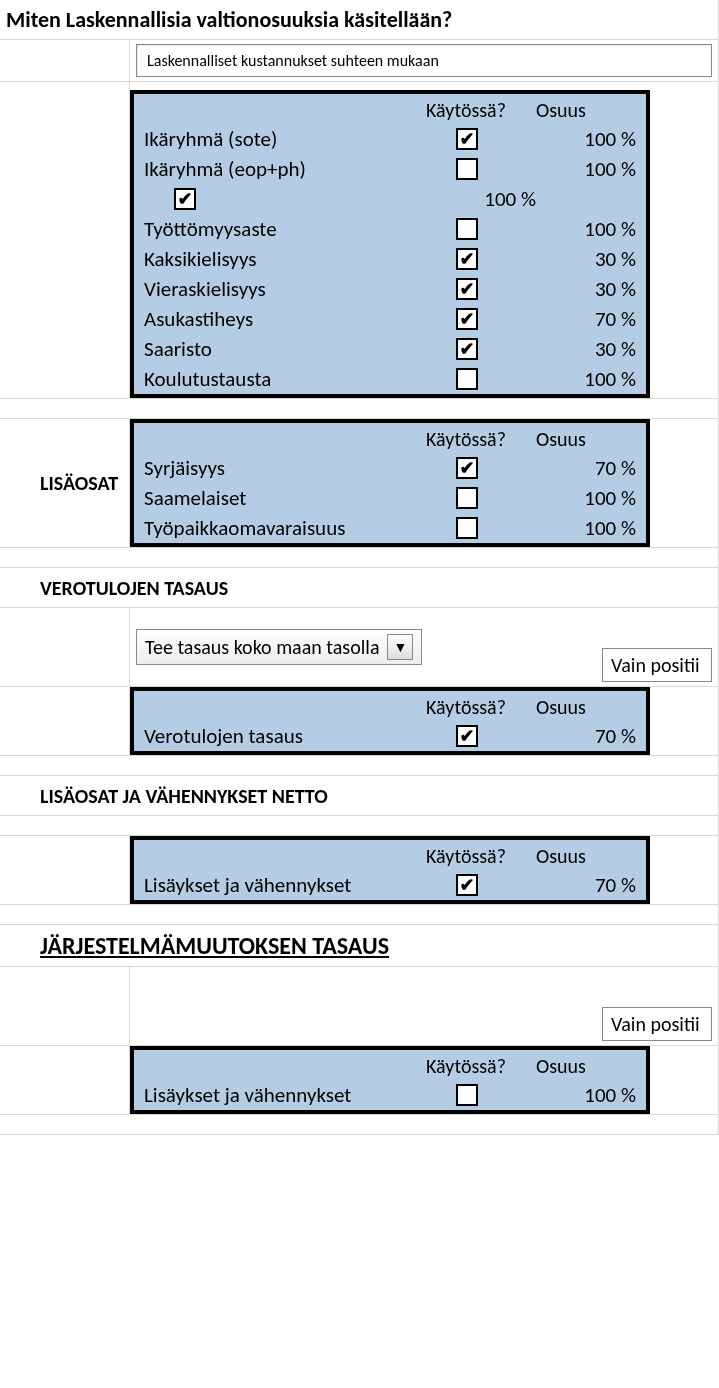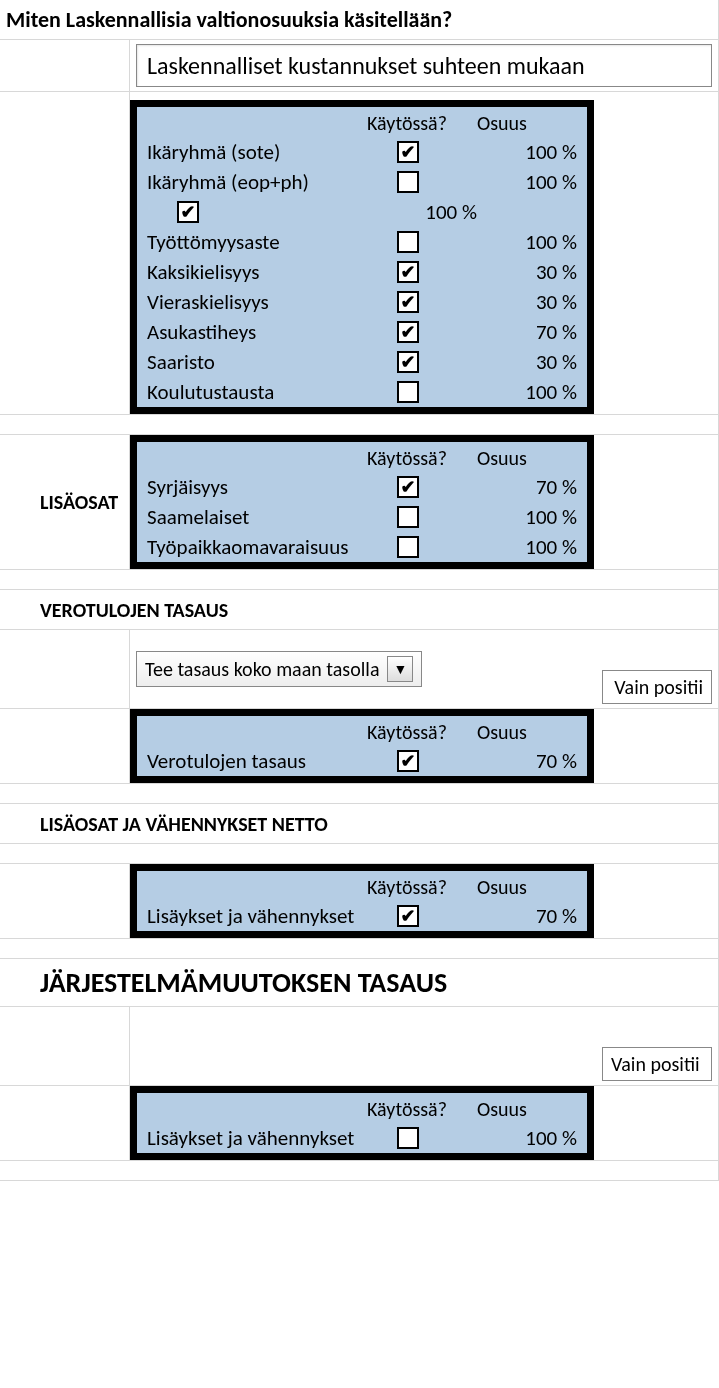--- a/index.html
+++ b/index.html
@@ -41,21 +41,21 @@
   }
   .section-label {
     font-weight: bold;
     font-size: 20px;
     padding-left: 40px;
   }
   .input-box {
     border: 1px solid #888;
     background: #fff;
     padding: 6px 10px;
-    font-size: 24px;
+    font-size: 16px;
     width: 100%;
     box-shadow: inset 1px 1px 2px rgba(0,0,0,0.1);
     display: flex;
     align-items: center;
   }
   .dropdown {
     border: 1px solid #888;
     background: linear-gradient(#fff, #eee);
     padding: 4px 8px;
     font-size: 20px;
@@ -76,23 +76,23 @@
   .truncated-box {
     border: 1px solid #888;
     background: #fff;
     padding: 4px 8px;
     font-size: 20px;
     white-space: nowrap;
     overflow: hidden;
     margin-top: 36px;
   }
   .panel {
-    border: 7px solid #000000;
+    border: 4px solid #000000;
     background: #b5cde4;
-    width: 464px;
+    width: 520px;
   }
   .panel-header {
     display: grid;
     grid-template-columns: 1fr 110px 100px;
     padding: 4px 10px 2px 10px;
     font-size: 20px;
   }
   .panel-header .h-kayt { text-align: left; grid-column: 2; white-space: nowrap; }
   .panel-header .h-osuus { text-align: left; grid-column: 3; }
   .panel-row {
@@ -118,21 +118,21 @@
     line-height: 1;
   }
   .fake-checkbox.checked::after { content: "✔"; }
   .spacer-row {
     grid-column: 1 / -1;
     height: 20px;
     border: 1px solid #d8d8d8;
     border-left: none;
     border-top: none;
   }
-  .flex-right { display: flex; gap: 20px; align-items: center; text-align: right; }
+  .flex-right { display: flex; gap: 20px; align-items: center; }
 </style>
 </head>
 <body>
 
 <div class="grid">
 
   <div class="title-row">Miten Laskennallisia valtionosuuksia käsitellään?</div>
 
   <div class="cell"></div>
   <div class="cell">
@@ -297,21 +297,21 @@
           <span class="chk">
             <span class="fake-checkbox checked"></span>
           </span>
           <span class="val">70 %</span>
         </div>
       </div>
   </div>
 
   <div class="spacer-row"></div>
 
-  <div class="title-row section-label" style="font-size:28px;">JÄRJESTELMÄMUUTOKSEN TASAUS</div>
+  <div class="title-row section-label" style="font-size:24px;text-decoration:underline;">JÄRJESTELMÄMUUTOKSEN TASAUS</div>
 
   <div class="cell"></div>
   <div class="cell" style="justify-content:flex-end;">
     <div class="truncated-box" style="width:110px;">Vain positii</div>
   </div>
 
   <div class="cell"></div>
   <div class="cell" style="padding:0;">
     <div class="panel" id="panel5">
         <div class="panel-header">

